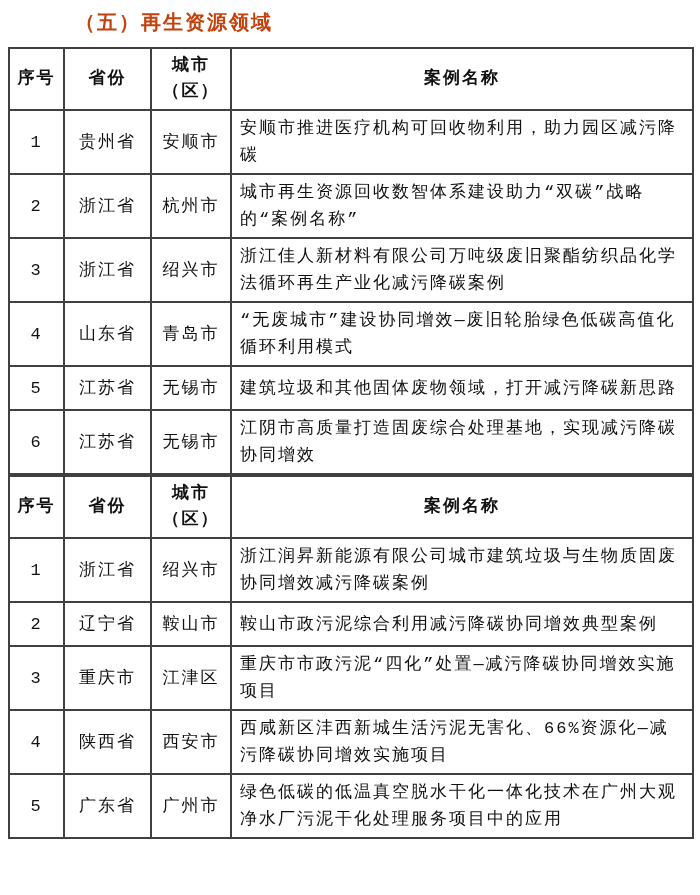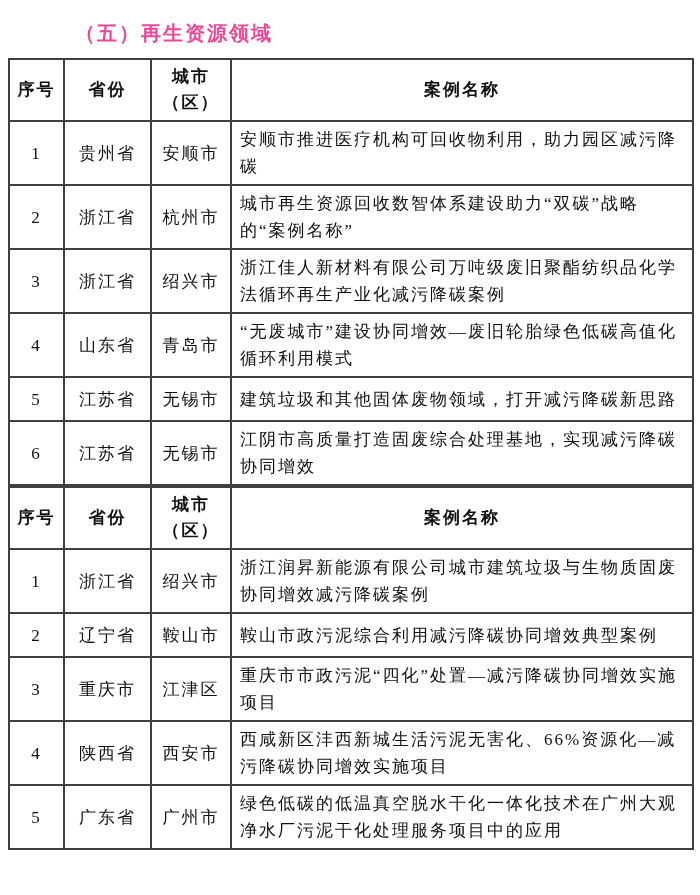--- a/index.html
+++ b/index.html
@@ -10,29 +10,30 @@
     color: #111111;
   }
   body { height: 895px; overflow: hidden; }
   .doc { padding: 5px 8px 8px 8px; }
 
   .section-heading {
     font-size: 20px;
     font-weight: 700;
     line-height: 26px;
     letter-spacing: 2px;
-    margin: 15px 0 12px 67px;
-    color: #ec4899;
+    margin: 4px 0 12px 67px;
+    color: #c2410c;
   }
   .section-gap .section-heading { margin-top: 15px; }
 
   table.case-table {
     width: 684px;
     border-collapse: collapse;
     table-layout: fixed;
+    font-family: Liberation Mono, monospace;
   }
   .case-table th,
   .case-table td {
     border: 2px solid #404040;
     font-size: 17px;
     letter-spacing: 2px;
     vertical-align: middle;
     word-break: break-all;
   }
   .case-table th {

